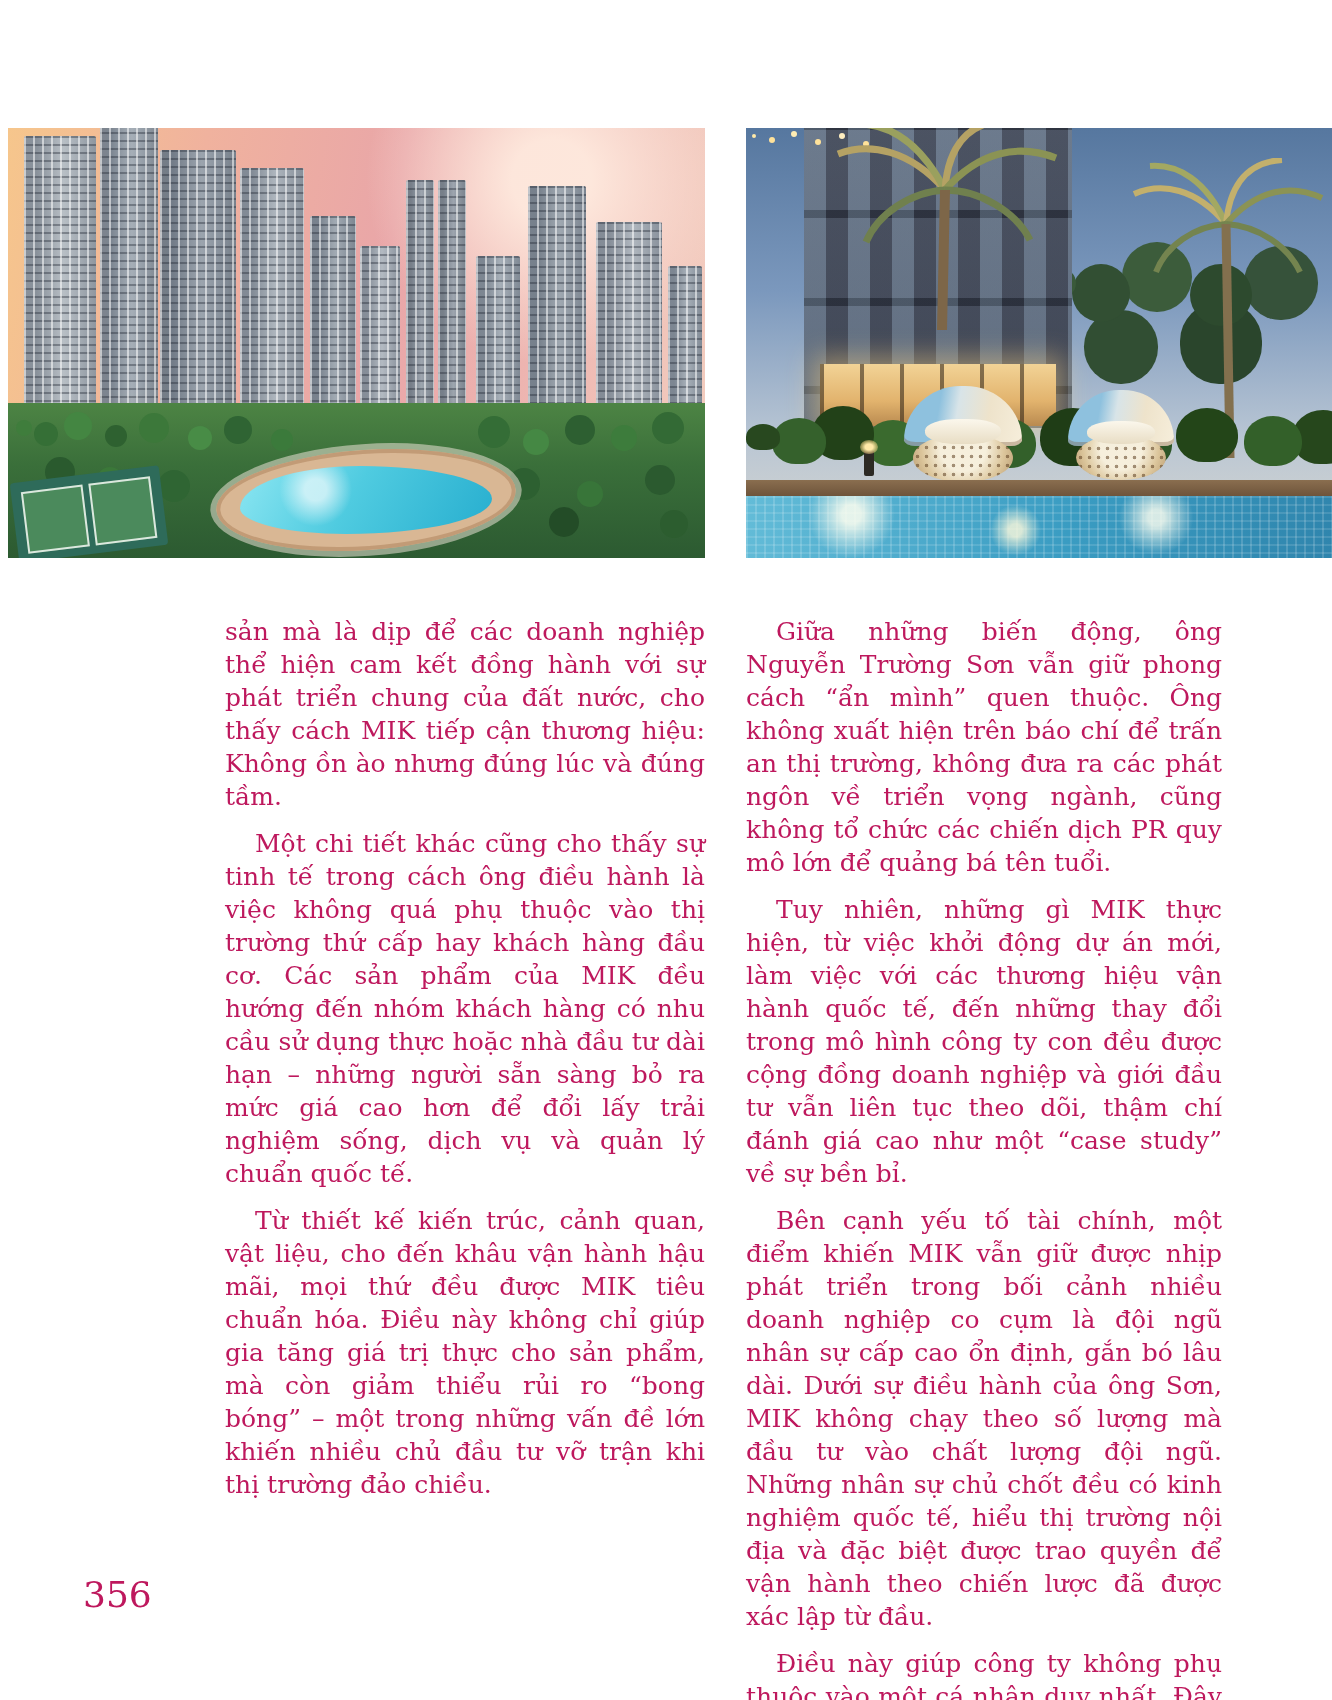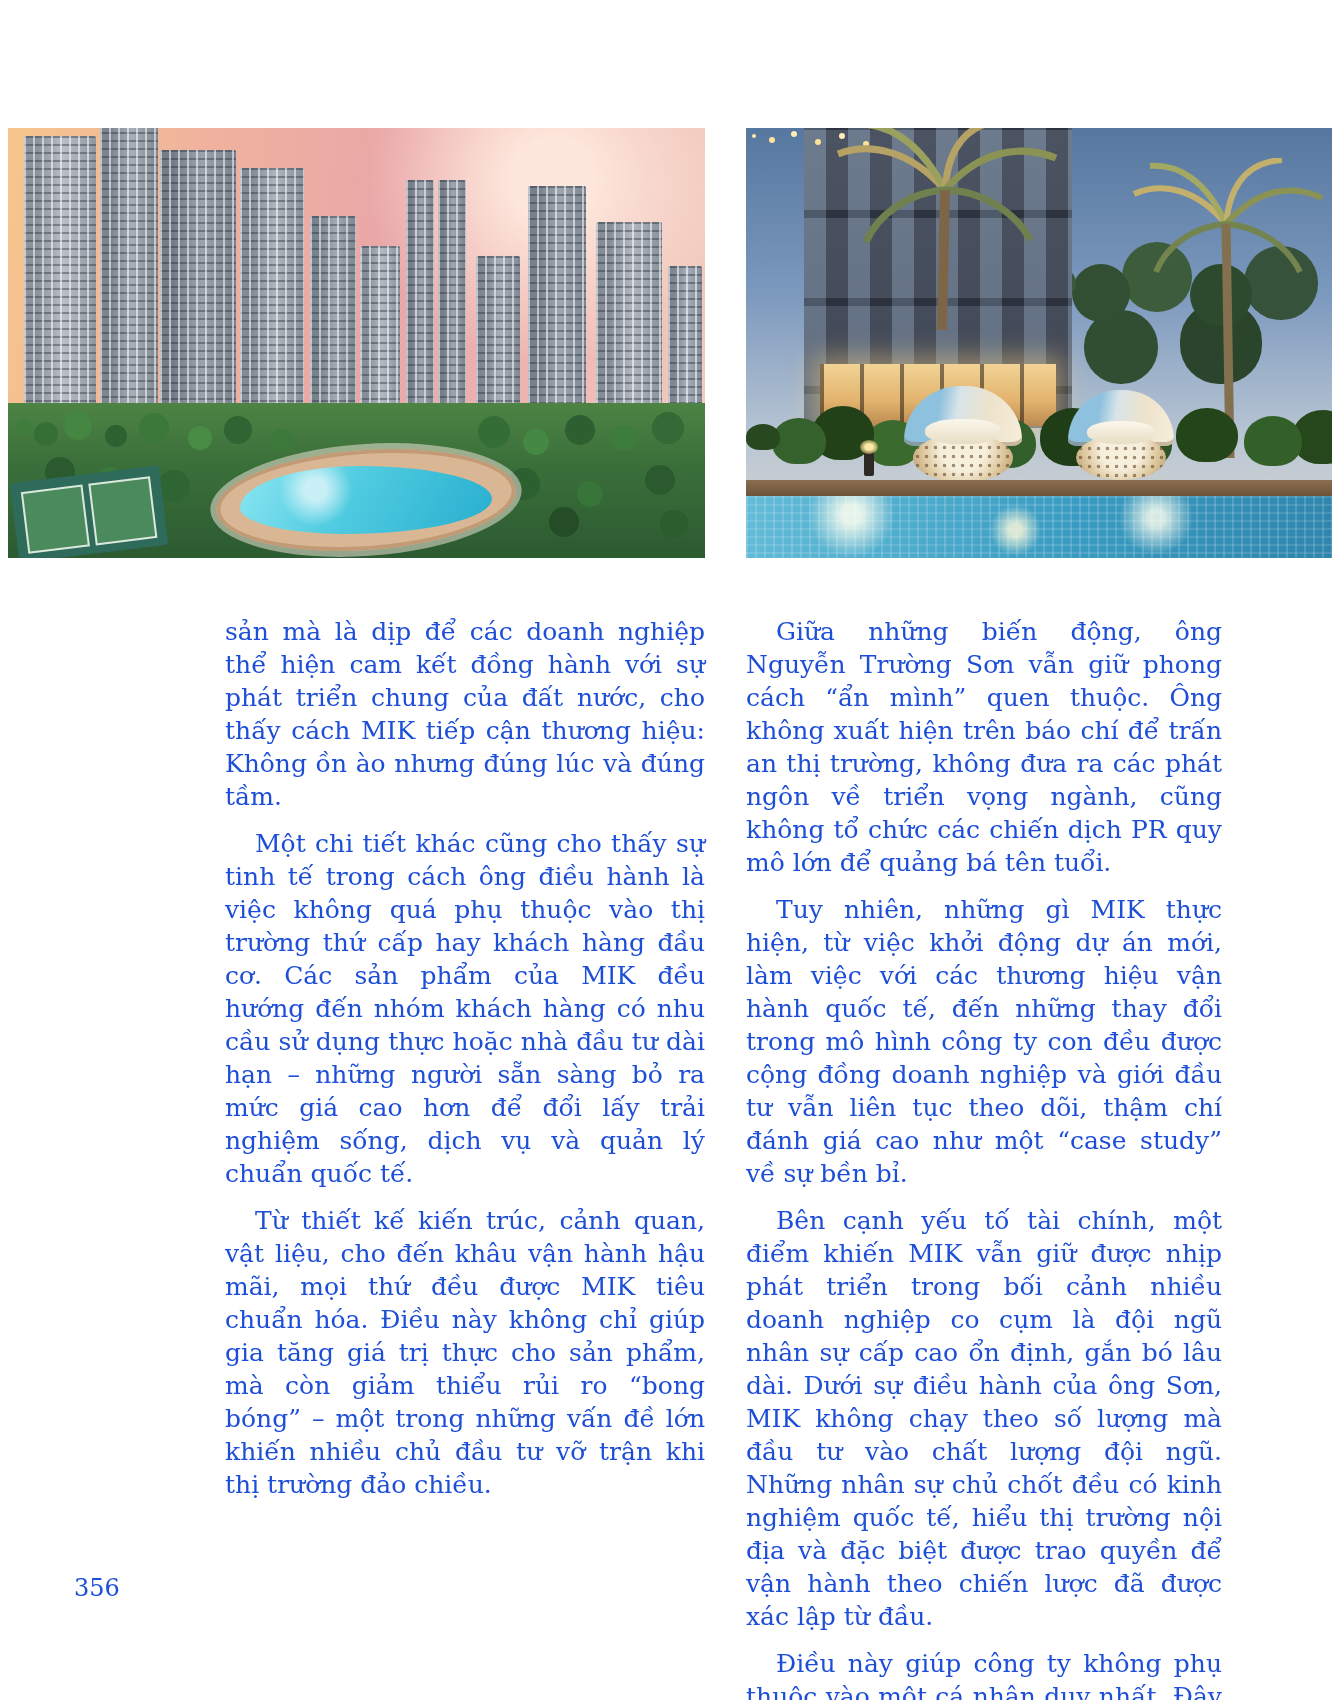--- a/index.html
+++ b/index.html
@@ -1,18 +1,18 @@
 <!DOCTYPE html>
 <html><head>
 <meta charset="utf-8">
 <style>
   html,body{margin:0;padding:0;background:#ffffff;}
   .page{
     position:relative;width:1332px;height:1700px;background:#ffffff;
-    overflow:hidden;font-family:"DejaVu Serif","Liberation Serif",serif;color:#1d4ed8;
+    overflow:hidden;font-family:"DejaVu Serif","Liberation Serif",serif;color:#be185d;
   }
   
   .photo{position:absolute;top:128px;height:430px;overflow:hidden;}
   .photo-left{left:8px;width:697px;}
   .photo-right{left:746px;width:586px;}
   .layer{position:absolute;}
   
   .lp-sky{inset:0;background:
     radial-gradient(circle at 78% 12%, rgba(255,236,224,.9) 0 6%, rgba(255,236,224,0) 28%),
     linear-gradient(100deg,#f6c68c 0%,#f0b29e 26%,#e9a6a8 52%,#edb4b0 72%,#f3cfc0 100%);}
@@ -93,21 +93,21 @@
   .rp-lamp{width:10px;height:26px;background:#2d2a24;border-radius:2px;}
   .rp-lamp::before{content:"";position:absolute;left:-4px;top:-10px;width:18px;height:14px;
     border-radius:50%;background:radial-gradient(#ffe9a8 0 30%,rgba(255,220,140,.55) 60%,rgba(255,220,140,0) 100%);}
   
   .content{position:absolute;top:615px;left:0;width:100%;}
   .col{position:absolute;top:0;font-size:25px;line-height:33px;text-align:justify;}
   .col-left{left:225px;width:480px;}
   .col-right{left:746px;width:476px;}
   .col p{margin:0 0 14px 0;text-indent:30px;}
   .col-left p.continued{text-indent:0;}
-  .page-number{position:absolute;left:74px;top:1574px;font-size:24px;}
+  .page-number{position:absolute;left:83px;top:1574px;font-size:36px;}
 </style>
 </head>
 <body>
 
 <div class="page">
 
   <div class="photo photo-left">
     <div class="layer lp-sky"></div>
     <div class="layer tower" style="left:16px;top:8px;width:72px;height:336px;background-color:#aeb6bd;"></div>
     <div class="layer tower warm" style="left:92px;top:-4px;width:58px;height:338px;background-color:#99a3ad;"></div>

